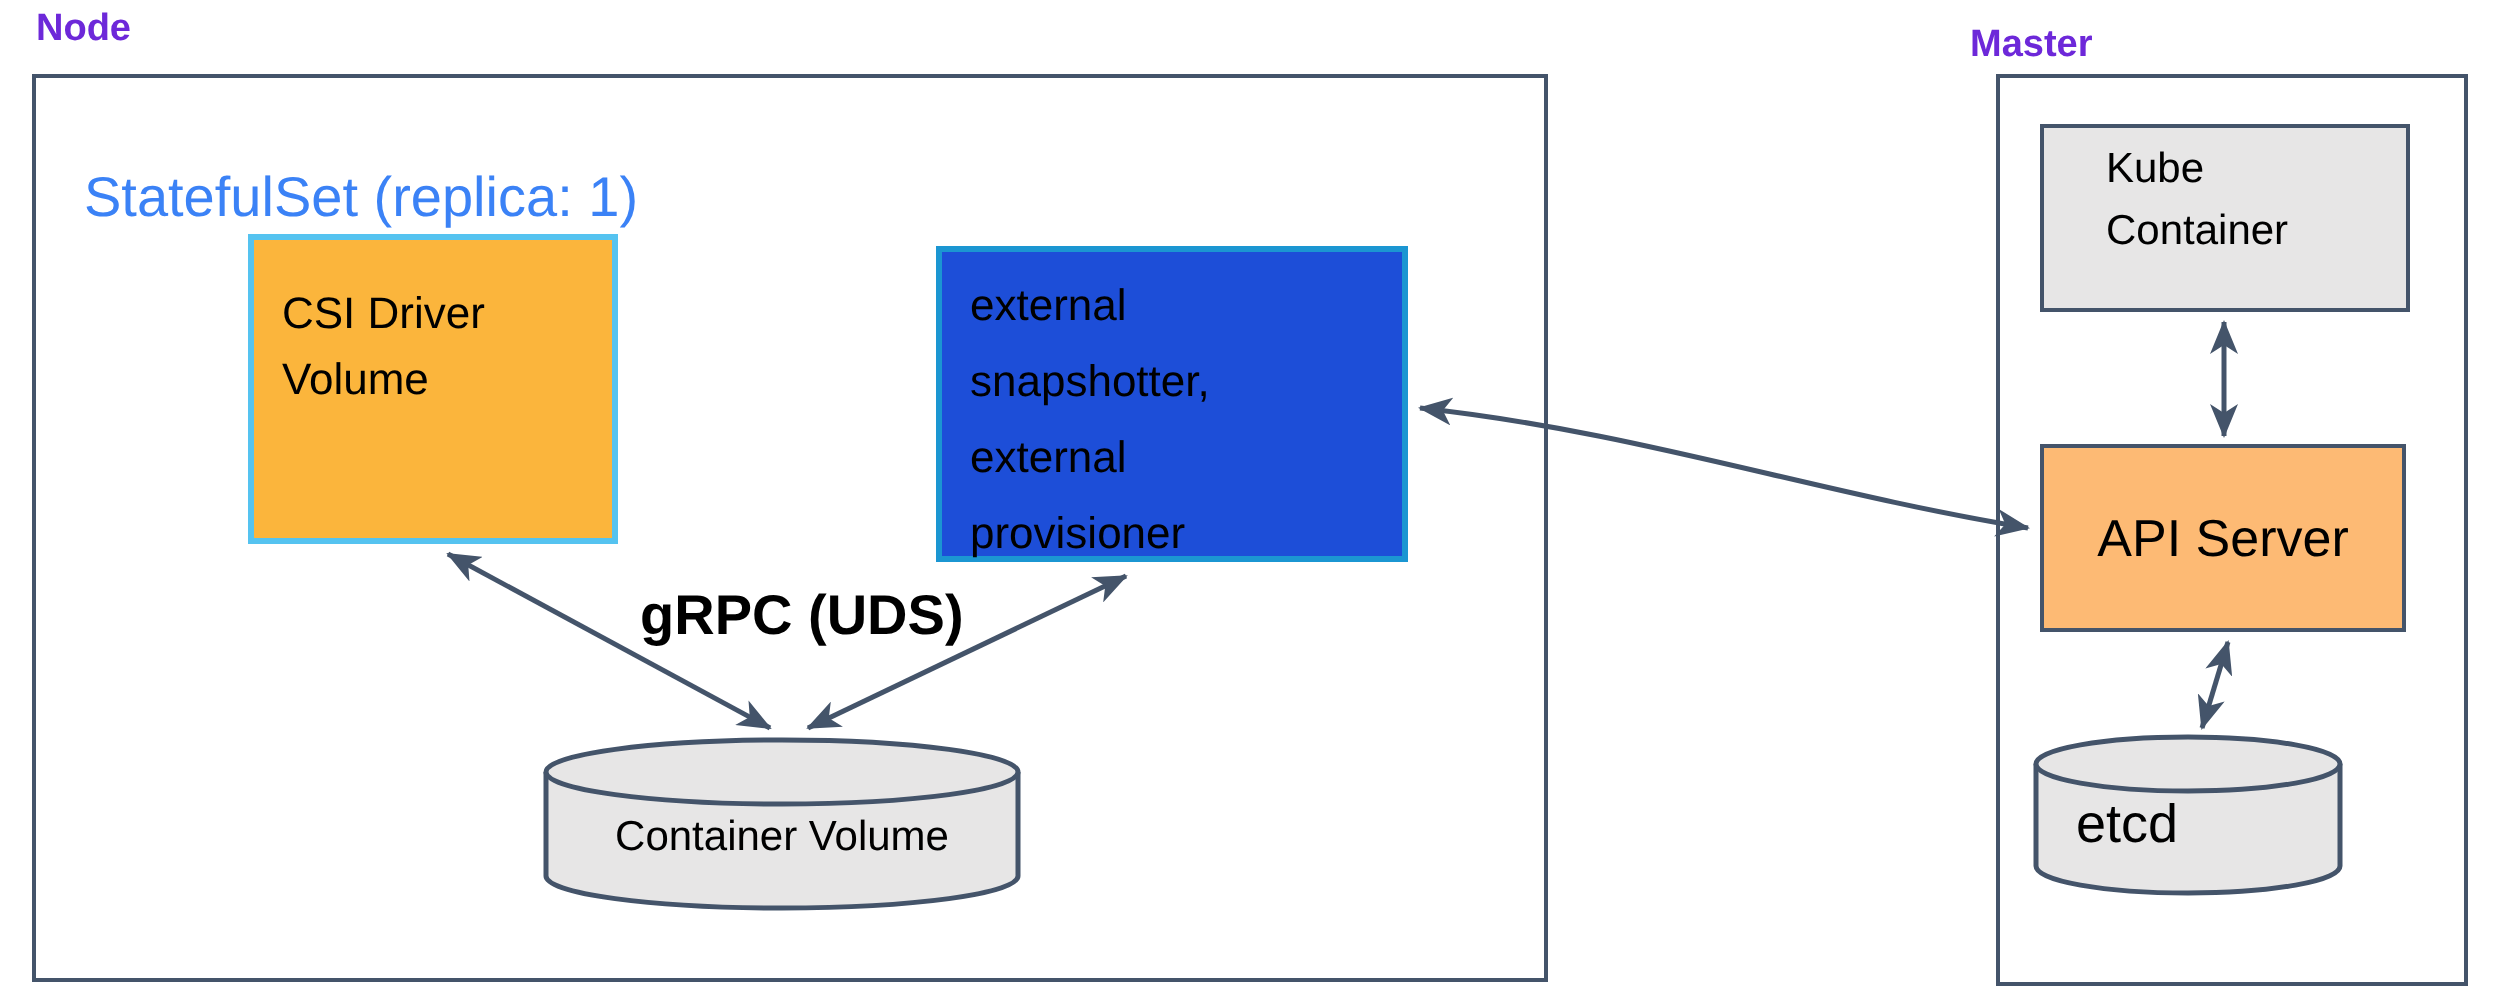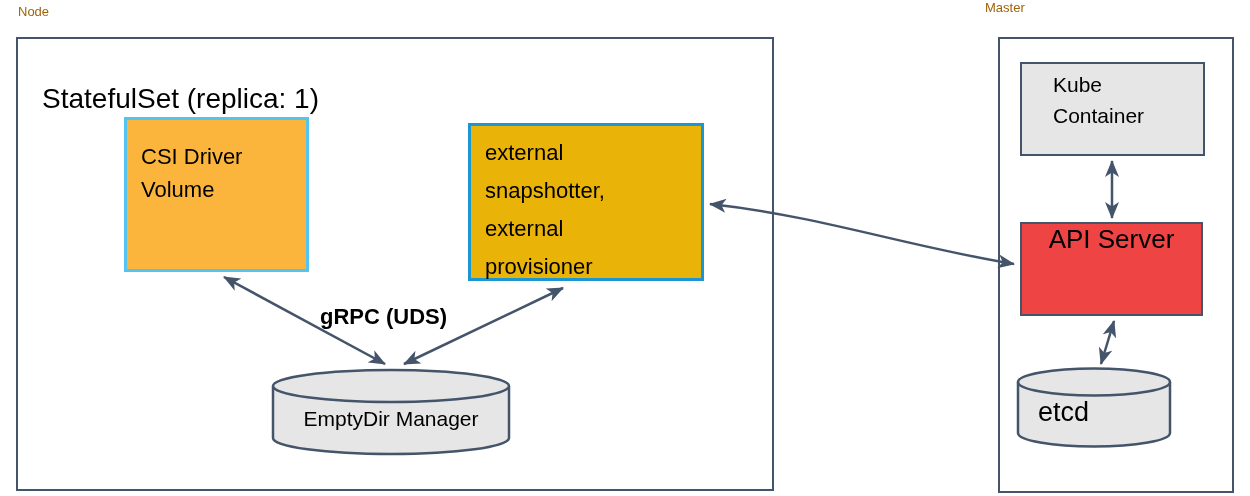--- a/index.html
+++ b/index.html
@@ -1,44 +1,44 @@
 <!DOCTYPE html>
 <html><head>
 <meta charset="utf-8">
 <style>
   html,body{margin:0;padding:0;background:#fff;}
   #canvas{
     position:relative;width:1250px;height:496px;background:#fff;
     font-family:"Liberation Sans",sans-serif;color:#000;overflow:hidden;
   }
-  .section-label{position:absolute;font-size:13px;font-weight:normal;color:#a16207;}
+  .section-label{position:absolute;font-size:19px;font-weight:bold;color:#6d28d9;}
   .outer-box{position:absolute;border:2px solid #44546A;background:#fff;box-sizing:border-box;}
-  .ss-title{position:absolute;left:24px;top:44px;font-size:28px;color:#000000;text-align:right;}
+  .ss-title{position:absolute;left:24px;top:44px;font-size:28px;color:#3b82f6;text-align:right;}
   .node-box{position:absolute;box-sizing:border-box;}
   .csi-box{
     left:124px;top:117px;width:185px;height:155px;
     background:#FBB53C;border:3px solid #55C3F0;
     font-size:22px;line-height:33px;padding:20px 0 0 14px;
   }
   .sidecar-box{
     left:468px;top:123px;width:236px;height:158px;
-    background:#eab308;border:3px solid #1B96D2;
+    background:#1d4ed8;border:3px solid #1B96D2;
     font-size:22px;line-height:38px;padding:8px 0 0 14px;
   }
   .kcm-box{
     left:1020px;top:62px;width:185px;height:94px;
     background:#E7E6E6;border:2px solid #44546A;
     font-size:21px;line-height:31px;padding:5px 0 0 18px;
   }
   .api-box{
     left:1020px;top:222px;width:183px;height:94px;
-    background:#ef4444;border:2px solid #44546A;
-    font-size:26px;display:flex;justify-content:center;
+    background:#fdba74;border:2px solid #44546A;
+    font-size:26px;display:flex;align-items:center;justify-content:center;
   }
-  .grpc-label{position:absolute;left:320px;top:304px;font-size:22px;font-weight:bold;}
+  .grpc-label{position:absolute;left:320px;top:292px;font-size:28px;font-weight:bold;}
   .cyl-label-emptydir{
     position:absolute;left:273px;top:407px;width:236px;text-align:center;
     font-size:21px;z-index:6;
   }
   .cyl-label-etcd{position:absolute;left:1038px;top:397px;font-size:27px;z-index:6;}
   #arrow-layer{position:absolute;left:0;top:0;width:1250px;height:496px;z-index:5;pointer-events:none;}
 </style>
 </head>
 <body>
 
@@ -57,21 +57,21 @@
 
   <div class="node-box sidecar-box" style="position:absolute;">
     <div>external</div>
     <div>snapshotter,</div>
     <div>external</div>
     <div>provisioner</div>
   </div>
 
   <div class="grpc-label">gRPC (UDS)</div>
 
-  <div class="section-label" style="left:985px;top:0;text-align:right;">Master</div>
+  <div class="section-label" style="left:985px;top:12px;text-align:right;">Master</div>
 
   <div class="outer-box" style="left:998px;top:37px;width:236px;height:456px;"></div>
 
   <div class="node-box kcm-box" style="position:absolute;padding-left:31px;">
     <div>Kube</div>
     <div>Container</div>
   </div>
 
   <div class="node-box api-box" style="position:absolute;">
     <span>API Server</span>
@@ -100,17 +100,17 @@
     <line x1="224" y1="277" x2="385" y2="364" stroke="#44546A" stroke-width="2.5" marker-start="url(#ah-start)" marker-end="url(#ah-end)"></line>
     <line x1="563" y1="288" x2="404" y2="364" stroke="#44546A" stroke-width="2.5" marker-start="url(#ah-start)" marker-end="url(#ah-end)"></line>
 
     <path d="M 710 204 C 820 216 905 246 1014 264" fill="none" stroke="#44546A" stroke-width="2.5" marker-start="url(#ah-start)" marker-end="url(#ah-end)"></path>
 
     <line x1="1112" y1="161" x2="1112" y2="218" stroke="#44546A" stroke-width="2.5" marker-start="url(#ah-start)" marker-end="url(#ah-end)"></line>
 
     <line x1="1114" y1="321" x2="1101" y2="364" stroke="#44546A" stroke-width="2.5" marker-start="url(#ah-start)" marker-end="url(#ah-end)"></line>
   </svg>
 
-  <div class="cyl-label-emptydir">EmptyDir Manager</div>
+  <div class="cyl-label-emptydir">Container Volume</div>
 
   <div class="cyl-label-etcd">etcd</div>
 
 </div>
 
 </body></html>

